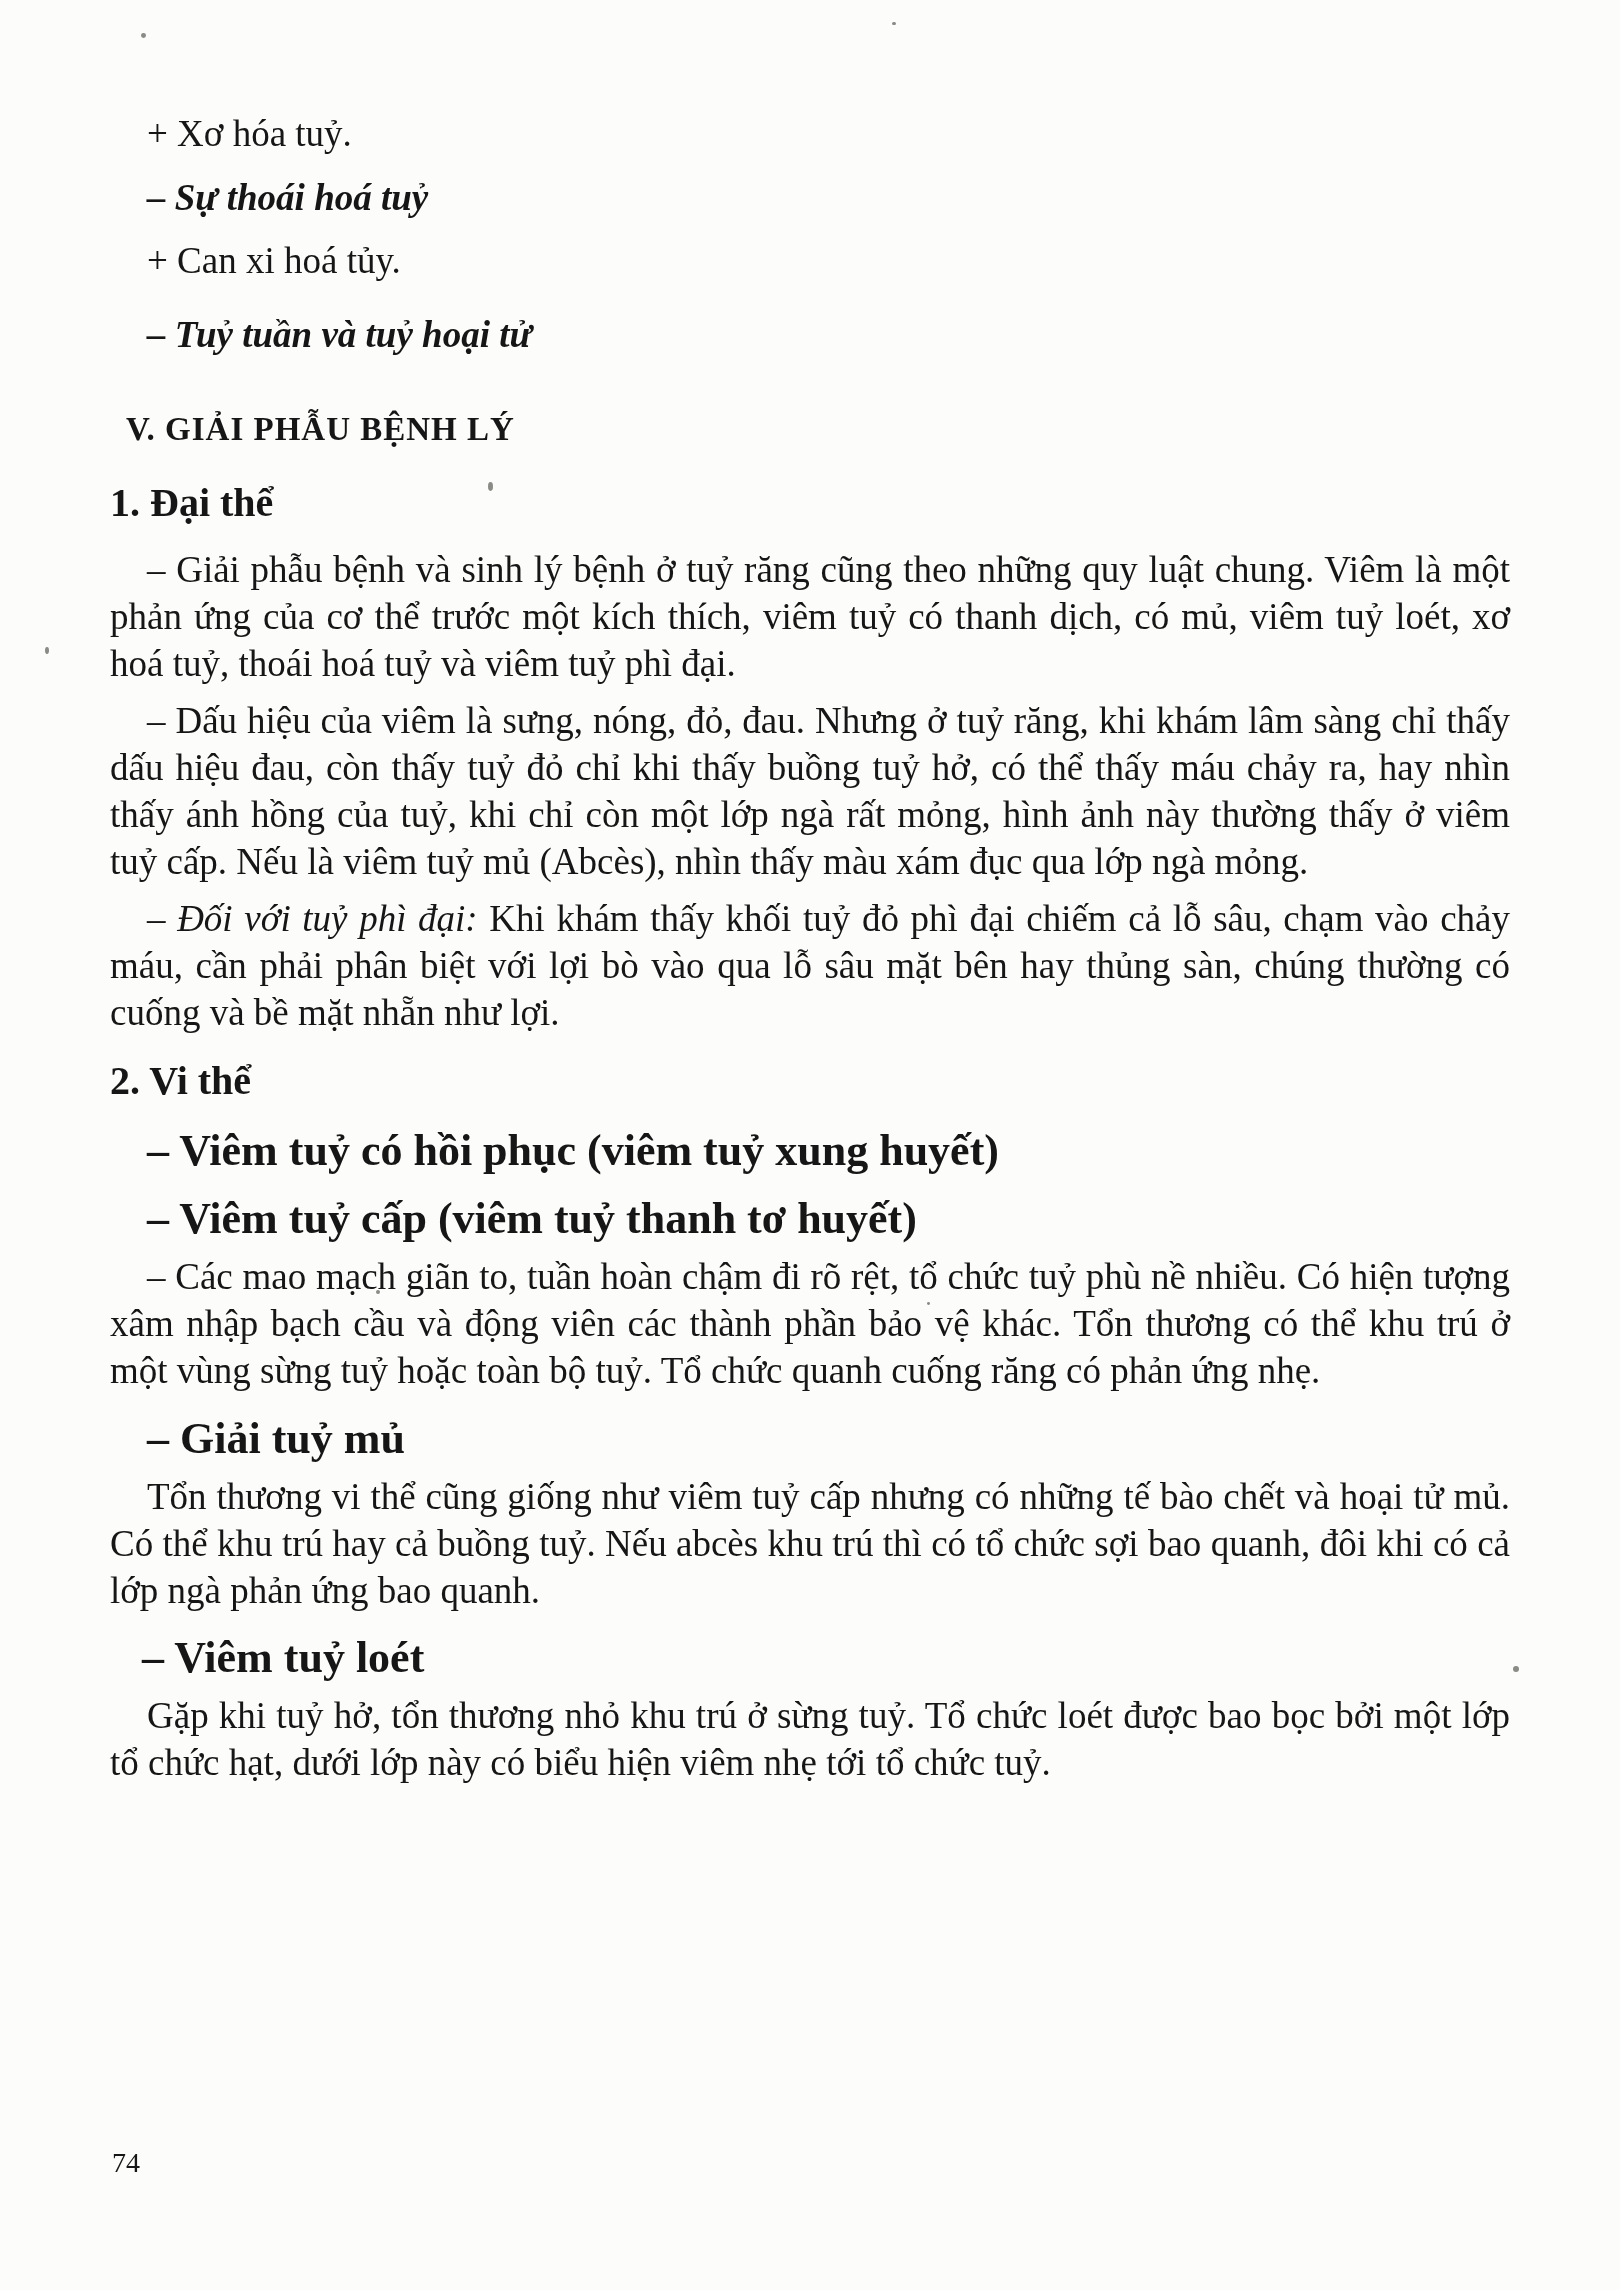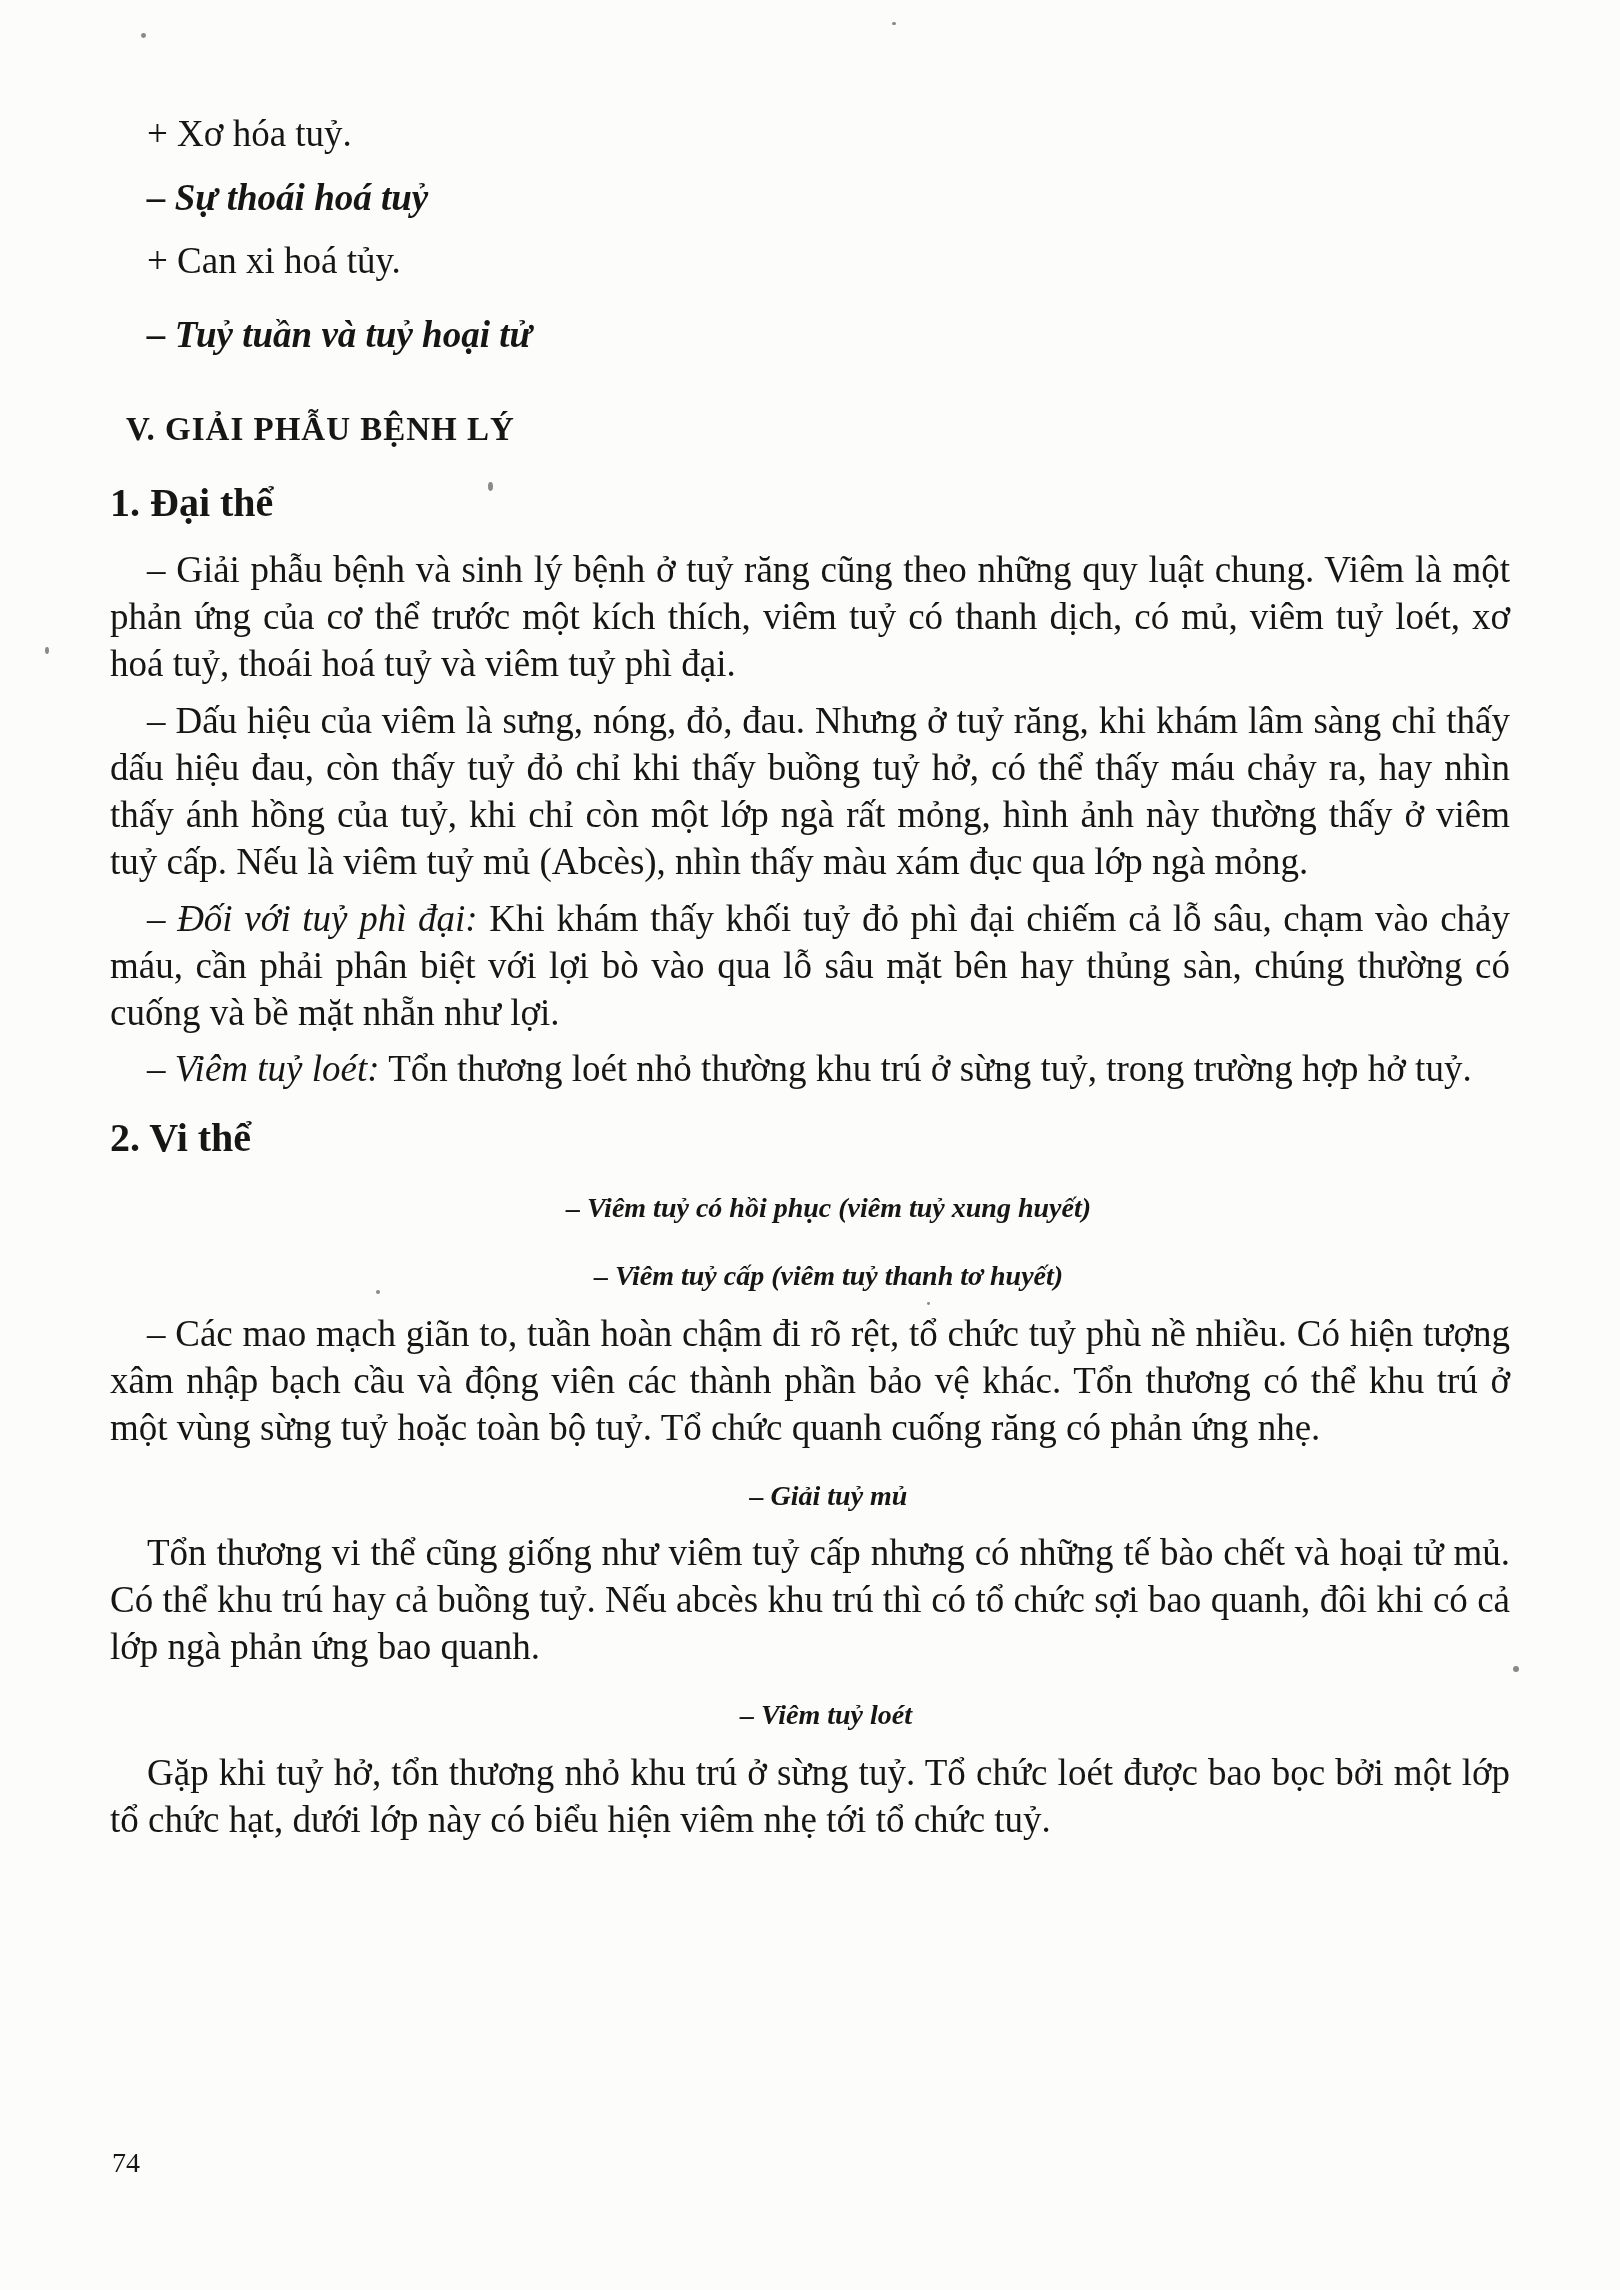--- a/index.html
+++ b/index.html
@@ -42,27 +42,25 @@
   }
   p.body {
     font-size: 37px;
     line-height: 47px;
     text-align: justify;
     text-indent: 37px;
     margin: 9.8px 0 0 0;
   }
   p.body.first { margin-top: 17.6px; }
   .subhead {
-    font-size: 28px;
+    font-size: 44px;
     font-weight: bold;
-    font-style: italic;
     line-height: 49px;
     padding-left: 37px;
     margin: 19.6px 0 0 0;
-    text-align: center;
   }
   .subhead.flush { padding-left: 0; margin-left: 32px; }
   .ilead { font-style: italic; }
   .pageno {
     position: absolute;
     left: 112px;
     top: 2139px;
     font-size: 28px;
     line-height: 47px;
   }
@@ -95,21 +93,20 @@
     <div class="h-section">V. GIẢI PHẪU BỆNH LÝ</div>
 
     <div class="h-sub">1. Đại thể</div>
 
     <p class="body first">– Giải phẫu bệnh và sinh lý bệnh ở tuỷ răng cũng theo những quy luật chung. Viêm là một phản ứng của cơ thể trước một kích thích, viêm tuỷ có thanh dịch, có mủ, viêm tuỷ loét, xơ hoá tuỷ, thoái hoá tuỷ và viêm tuỷ phì đại.</p>
 
     <p class="body">– Dấu hiệu của viêm là sưng, nóng, đỏ, đau. Nhưng ở tuỷ răng, khi khám lâm sàng chỉ thấy dấu hiệu đau, còn thấy tuỷ đỏ chỉ khi thấy buồng tuỷ hở, có thể thấy máu chảy ra, hay nhìn thấy ánh hồng của tuỷ, khi chỉ còn một lớp ngà rất mỏng, hình ảnh này thường thấy ở viêm tuỷ cấp. Nếu là viêm tuỷ mủ (Abcès), nhìn thấy màu xám đục qua lớp ngà mỏng.</p>
 
     <p class="body"><span class="ilead">– Đối với tuỷ phì đại:</span><span> Khi khám thấy khối tuỷ đỏ phì đại chiếm cả lỗ sâu, chạm vào chảy máu, cần phải phân biệt với lợi bò vào qua lỗ sâu mặt bên hay thủng sàn, chúng thường có cuống và bề mặt nhẵn như lợi.</span></p>
 
-    <p class="body"><span class="ilead">– Viêm tuỷ loét:</span><span> Tổn thương loét nhỏ thường khu trú ở sừng tuỷ, trong trường hợp hở tuỷ.</span></p>
 
     <div class="h-sub">2. Vi thể</div>
 
     <div class="subhead">– Viêm tuỷ có hồi phục (viêm tuỷ xung huyết)</div>
 
     <div class="subhead">– Viêm tuỷ cấp (viêm tuỷ thanh tơ huyết)</div>
     <p class="body">– Các mao mạch giãn to, tuần hoàn chậm đi rõ rệt, tổ chức tuỷ phù nề nhiều. Có hiện tượng xâm nhập bạch cầu và động viên các thành phần bảo vệ khác. Tổn thương có thể khu trú ở một vùng sừng tuỷ hoặc toàn bộ tuỷ. Tổ chức quanh cuống răng có phản ứng nhẹ.</p>
 
     <div class="subhead">– Giải tuỷ mủ</div>
     <p class="body">Tổn thương vi thể cũng giống như viêm tuỷ cấp nhưng có những tế bào chết và hoại tử mủ. Có thể khu trú hay cả buồng tuỷ. Nếu abcès khu trú thì có tổ chức sợi bao quanh, đôi khi có cả lớp ngà phản ứng bao quanh.</p>

